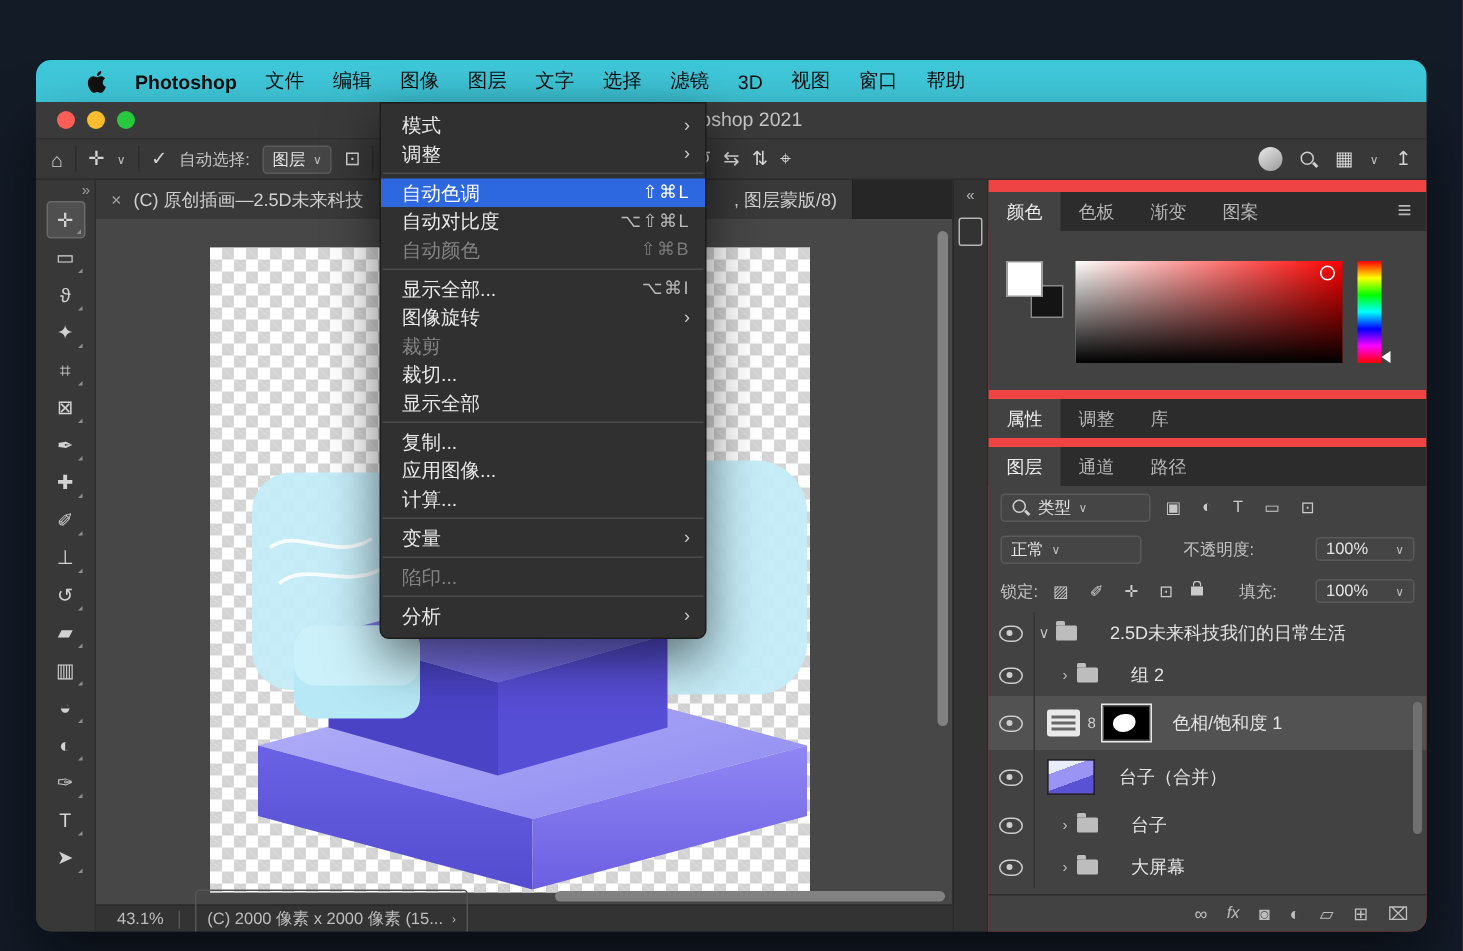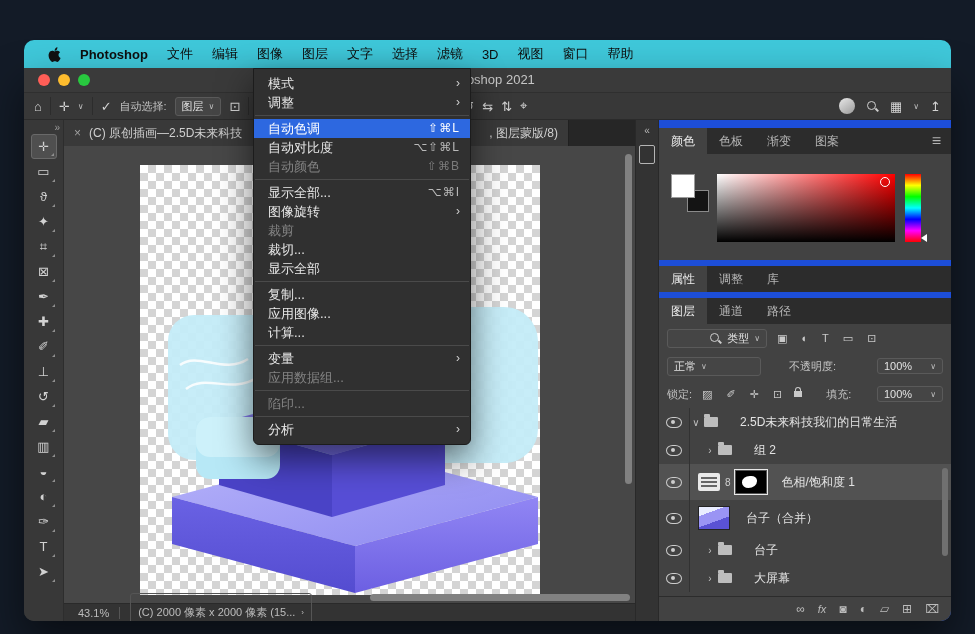--- a/index.html
+++ b/index.html
@@ -3,21 +3,21 @@
 <meta charset="utf-8">
 <style>
   html,body{margin:0;padding:0}
   body{width:975px;height:634px;background:#131b27;position:relative;overflow:hidden;
        font-family:"Liberation Sans","DejaVu Sans",sans-serif;}
   .screen{position:absolute;left:24px;top:40px;width:927px;height:581px}
 
   
   .menubar{position:absolute;left:0;top:0;width:927px;height:28px;background:#3fc8da;
            border-radius:10px 10px 0 0;display:flex;align-items:center;gap:19px;
-           padding:0 24px;box-sizing:border-box;color:#0e0e0e;font-size:13px}
+           padding:0 34px;box-sizing:border-box;color:#0e0e0e;font-size:13px}
   .menubar .app{font-weight:bold}
   .mb-item{cursor:default;white-space:nowrap}
   .apple-svg{width:13px;height:15px;display:block}
 
   
   .window{position:absolute;left:0;top:28px;width:927px;height:553px;background:#3d3d3d;
           border-radius:0 0 10px 10px;overflow:hidden;box-shadow:0 18px 40px rgba(0,0,0,.5)}
   .titlebar{position:absolute;left:0;top:0;right:0;height:24px;background:#3a3a3a;border-bottom:1px solid #2f2f2f}
   .tl{position:absolute;top:6px;width:12px;height:12px;border-radius:50%}
   .tl.r{left:14px;background:#ff5e57}.tl.y{left:34px;background:#fdbc2e}.tl.g{left:54px;background:#28c83f}
@@ -75,21 +75,21 @@
   .sinfo{display:inline-flex;align-items:center;gap:6px;border:1px solid #555;border-radius:3px;padding:12px 7px;height:14px}
 
   
   .strip{position:absolute;left:611px;top:52px;width:24px;bottom:0;background:#333333;
          border-left:1px solid #292929;border-right:1px solid #292929;display:flex;
          flex-direction:column;align-items:center;padding-top:5px;gap:9px;box-sizing:border-box;color:#b5b5b5}
   .strip .dblchev{font-size:10px}
   .pnl{width:14px;height:17px;border:1px solid #b5b5b5;border-radius:2px}
 
   
-  .dock{position:absolute;left:635px;top:52px;right:0;bottom:0;background:#1d4ed8}
+  .dock{position:absolute;left:635px;top:52px;right:0;bottom:0;background:#ef4444}
   .ptabs{position:absolute;left:0;right:0;height:26px;background:#2c2c2c;display:flex;align-items:stretch}
   .ptab{padding:0 12px;line-height:26px;font-size:12px;color:#b5b5b5;white-space:nowrap}
   .ptab.act{background:#424242;color:#ececec}
   .pmenu{margin-left:auto;margin-right:10px;line-height:26px;color:#b5b5b5}
   #colorTabs{top:8px} #propsTabs{top:146px} #layersTabs{top:178px}
   .colorbody{position:absolute;left:0;right:0;top:34px;height:106px;background:#424242}
   .fgbg{position:absolute;left:12px;top:20px;width:38px;height:38px}
   .bgsw{position:absolute;right:0;bottom:0;width:20px;height:20px;background:#141414;border:1px solid #8a8a8a}
   .fgsw{position:absolute;left:0;top:0;width:22px;height:22px;background:#ffffff;border:1px solid #9a9a9a}
   .satbox{position:absolute;left:58px;top:20px;width:178px;height:68px;
@@ -97,21 +97,21 @@
   .satmarker{position:absolute;left:221px;top:23px;width:8px;height:8px;border:1.5px solid #fff;border-radius:50%}
   .huebar{position:absolute;left:246px;top:20px;width:16px;height:68px;
      background:linear-gradient(#f00,#ff0,#0f0,#0ff,#00f,#f0f,#f00)}
   .huemark{position:absolute;left:262px;top:80px;width:0;height:0;border-top:4px solid transparent;
      border-bottom:4px solid transparent;border-right:6px solid #fff}
 
   .layersbody{position:absolute;left:0;right:0;top:204px;bottom:0;background:#424242}
   .lctrl{position:absolute;left:0;right:0;height:24px;display:flex;align-items:center;gap:6px;
          padding:0 8px;box-sizing:border-box;color:#c9c9c9;font-size:11px;white-space:nowrap}
   #filterRow{top:2px} #blendRow{top:30px} #lockRow{top:58px}
-  .fpill{width:86px;justify-content:flex-end}
+  .fpill{width:86px;justify-content:flex-start}
   .ficon{font-size:11px;color:#c9c9c9;padding:0 4px}
   .rpill{position:absolute;right:8px;width:52px;justify-content:space-between}
   .blendsel{width:80px;justify-content:flex-start}
   .lockic{position:relative;width:8px;height:6px;background:#c9c9c9;display:inline-block;margin-left:2px}
   .lockic::before{content:"";position:absolute;left:1px;top:-4px;width:4px;height:3px;
         border:1px solid #c9c9c9;border-bottom:none;border-radius:3px 3px 0 0}
 
   .lrow{position:absolute;left:0;right:0;display:flex;align-items:center}
   .lrow.sel{background:#525252}
   .eyec{width:30px;align-self:stretch;display:flex;align-items:center;justify-content:center;
@@ -502,23 +502,20 @@
       <span class="lab">应用图像...</span>
     </div>
     <div class="mi">
       <span class="lab">计算...</span>
     </div>
     <div class="msep"></div>
     <div class="mi">
       <span class="lab">变量</span>
       <span class="arr">›</span>
     </div>
-    <div class="mi dis">
-      <span class="lab">应用数据组...</span>
-    </div>
     <div class="msep"></div>
     <div class="mi dis">
       <span class="lab">陷印...</span>
     </div>
     <div class="msep"></div>
     <div class="mi">
       <span class="lab">分析</span>
       <span class="arr">›</span>
     </div>
   </div>

